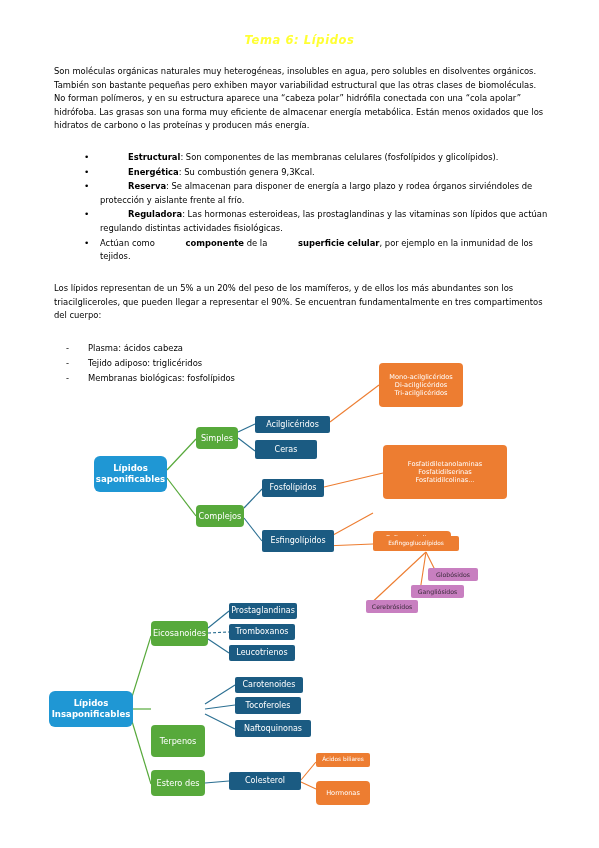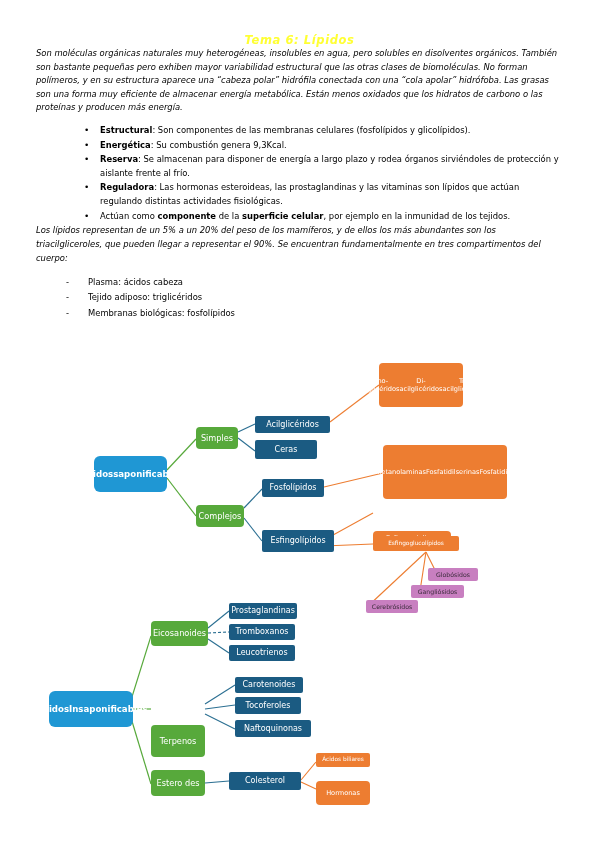--- a/index.html
+++ b/index.html
@@ -25,24 +25,23 @@
     font-family: "DejaVu Sans", sans-serif;
     font-weight: bold;
     font-size: 11.5px;
     letter-spacing: .6px;
     margin: 0;
     padding-top: 33px;
   }
   p.para {
     font-size: 8.4px;
     line-height: 1.62;
-    margin: 0;
+    margin: 18px;
     text-align: left;
     font-family: "DejaVu Sans", sans-serif;
-    font-style: italic;
   }
   .para-1 { margin-top: 18px; }
   .para-2 { margin-top: 13px; }
   .para-3 { margin-top: 13px; }
 
   ul.bullets {
     margin: 9px 0 0 0;
     padding-left: 48px;
     list-style: none;
   }
@@ -70,21 +69,21 @@
     line-height: 1.82;
     position: relative;
     padding-left: 22px;
     font-family: "DejaVu Sans", sans-serif;
   }
   ul.dashes > li::before {
     content: "-";
     position: absolute;
     left: 0; top: 0;
   }
-  b, .b { font-weight: bold; }
+  b, .b { font-weight: bold; margin-left: 28px; }
 
   
   .diagram {
     position: absolute;
     left: 0; top: 0;
     width: 599px; height: 848px;
     pointer-events: none;
   }
   .diagram svg { position:absolute; left:0; top:0; }
 
@@ -99,21 +98,21 @@
     font-family: "DejaVu Sans", sans-serif;
     line-height: 1.25;
     pointer-events: auto;
   }
   .n-blue   { background: #1f97d4; font-weight: bold; border-radius: 6px; font-size: 8.6px; }
   .n-green  { background: #57a93b; font-size: 8.2px; border-radius: 4px; }
   .n-dark   { background: #1b5b82; font-size: 8px; border-radius: 2px; }
   .n-orange { background: #ed7d31; font-size: 6.6px; border-radius: 4px; }
   .n-orange-sm { background: #ed7d31; font-size: 5.8px; border-radius: 2px; }
   .n-purple { background: #c87fc0; color:#3a2b3a; font-size: 6.2px; border-radius: 2px; }
-  .n-multi { flex-direction: row; }
+  .n-multi { flex-direction: column; }
   .n-multi > span { display:block; }
 </style>
 </head>
 <body>
 
 <div class="doc">
 
   <div class="doc-title">Tema 6: Lípidos</div>
 
   <p class="para para-1">Son moléculas orgánicas naturales muy heterogéneas, insolubles en agua, pero solubles en disolventes orgánicos. También son bastante pequeñas pero exhiben mayor variabilidad estructural que las otras clases de biomoléculas. No forman polímeros, y en su estructura aparece una “cabeza polar” hidrófila conectada con una “cola apolar” hidrófoba. Las grasas son una forma muy eficiente de almacenar energía metabólica. Están menos oxidados que los hidratos de carbono o las proteínas y producen más energía.</p>

